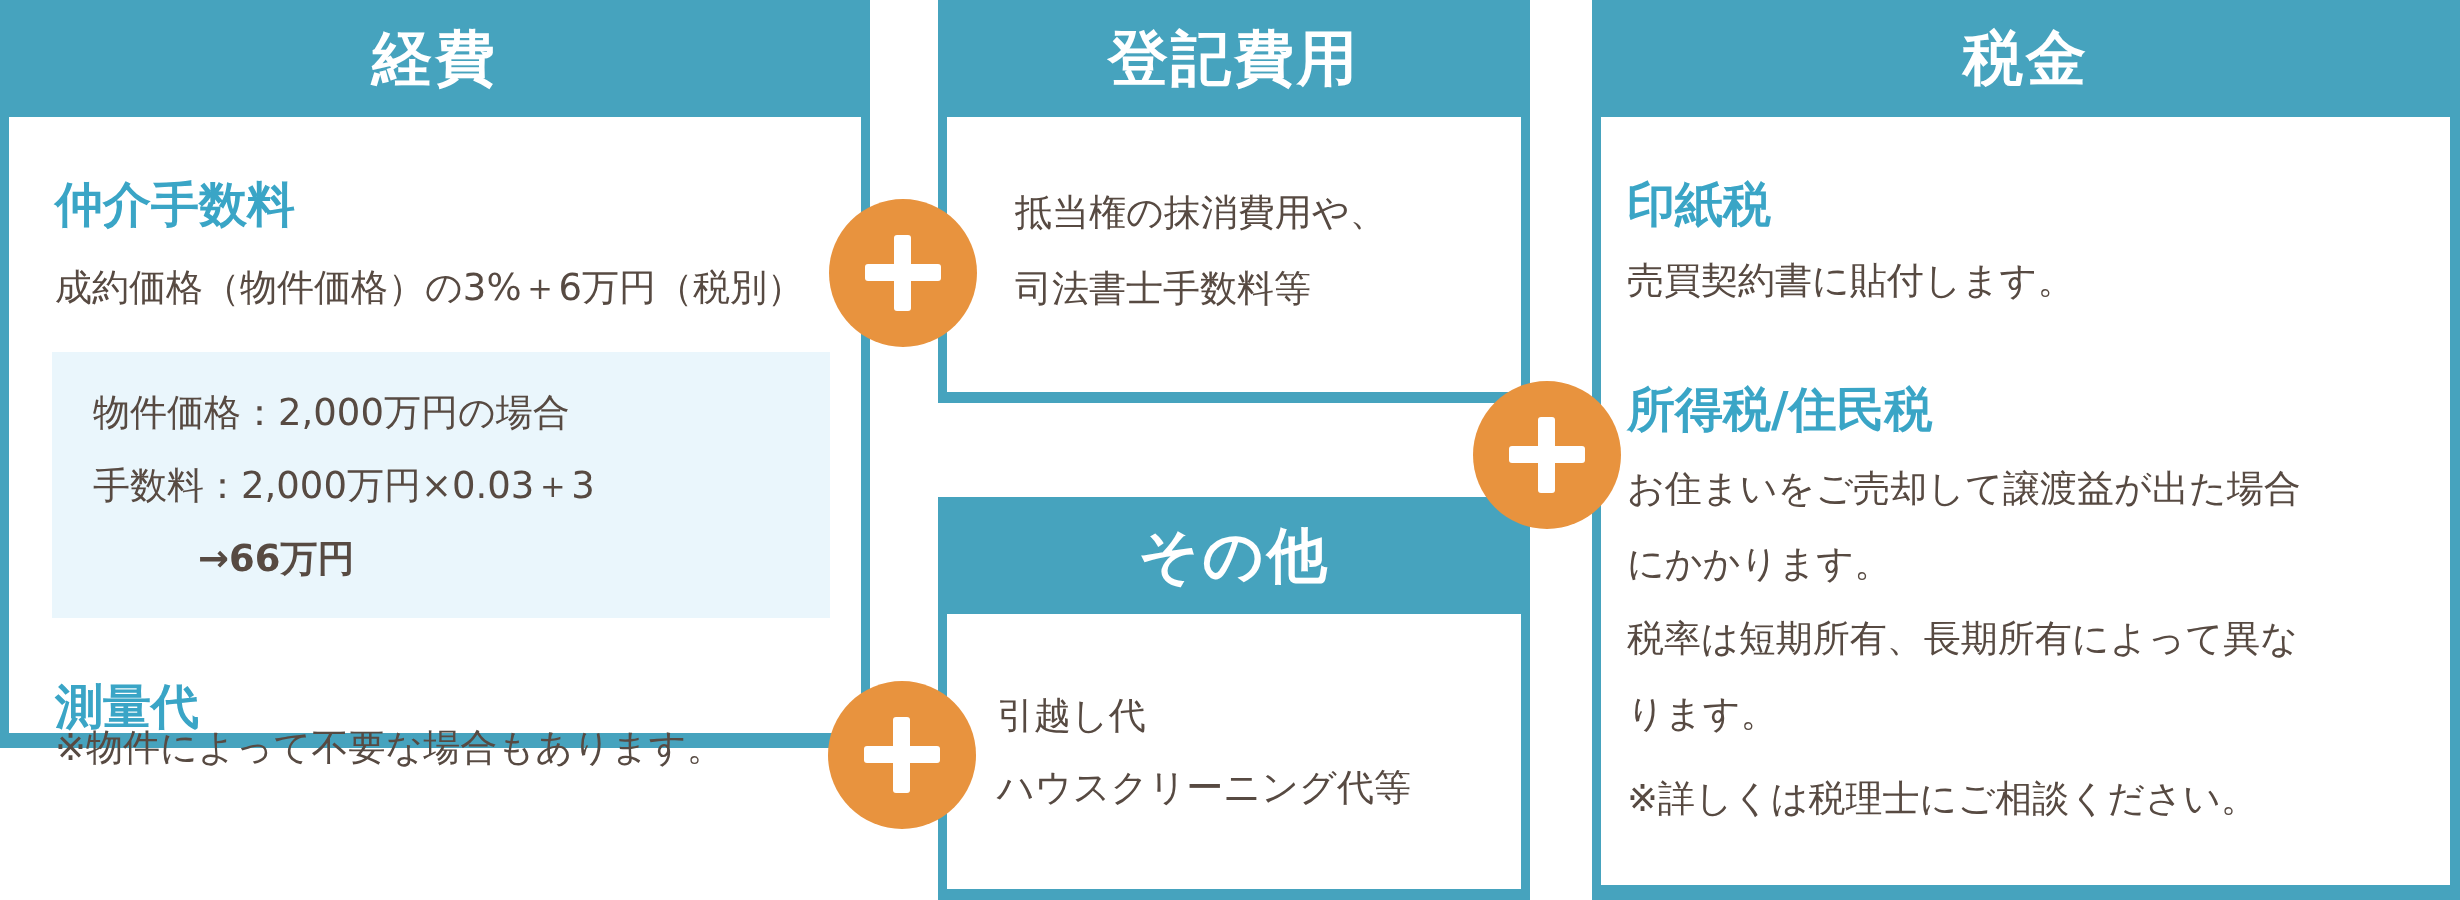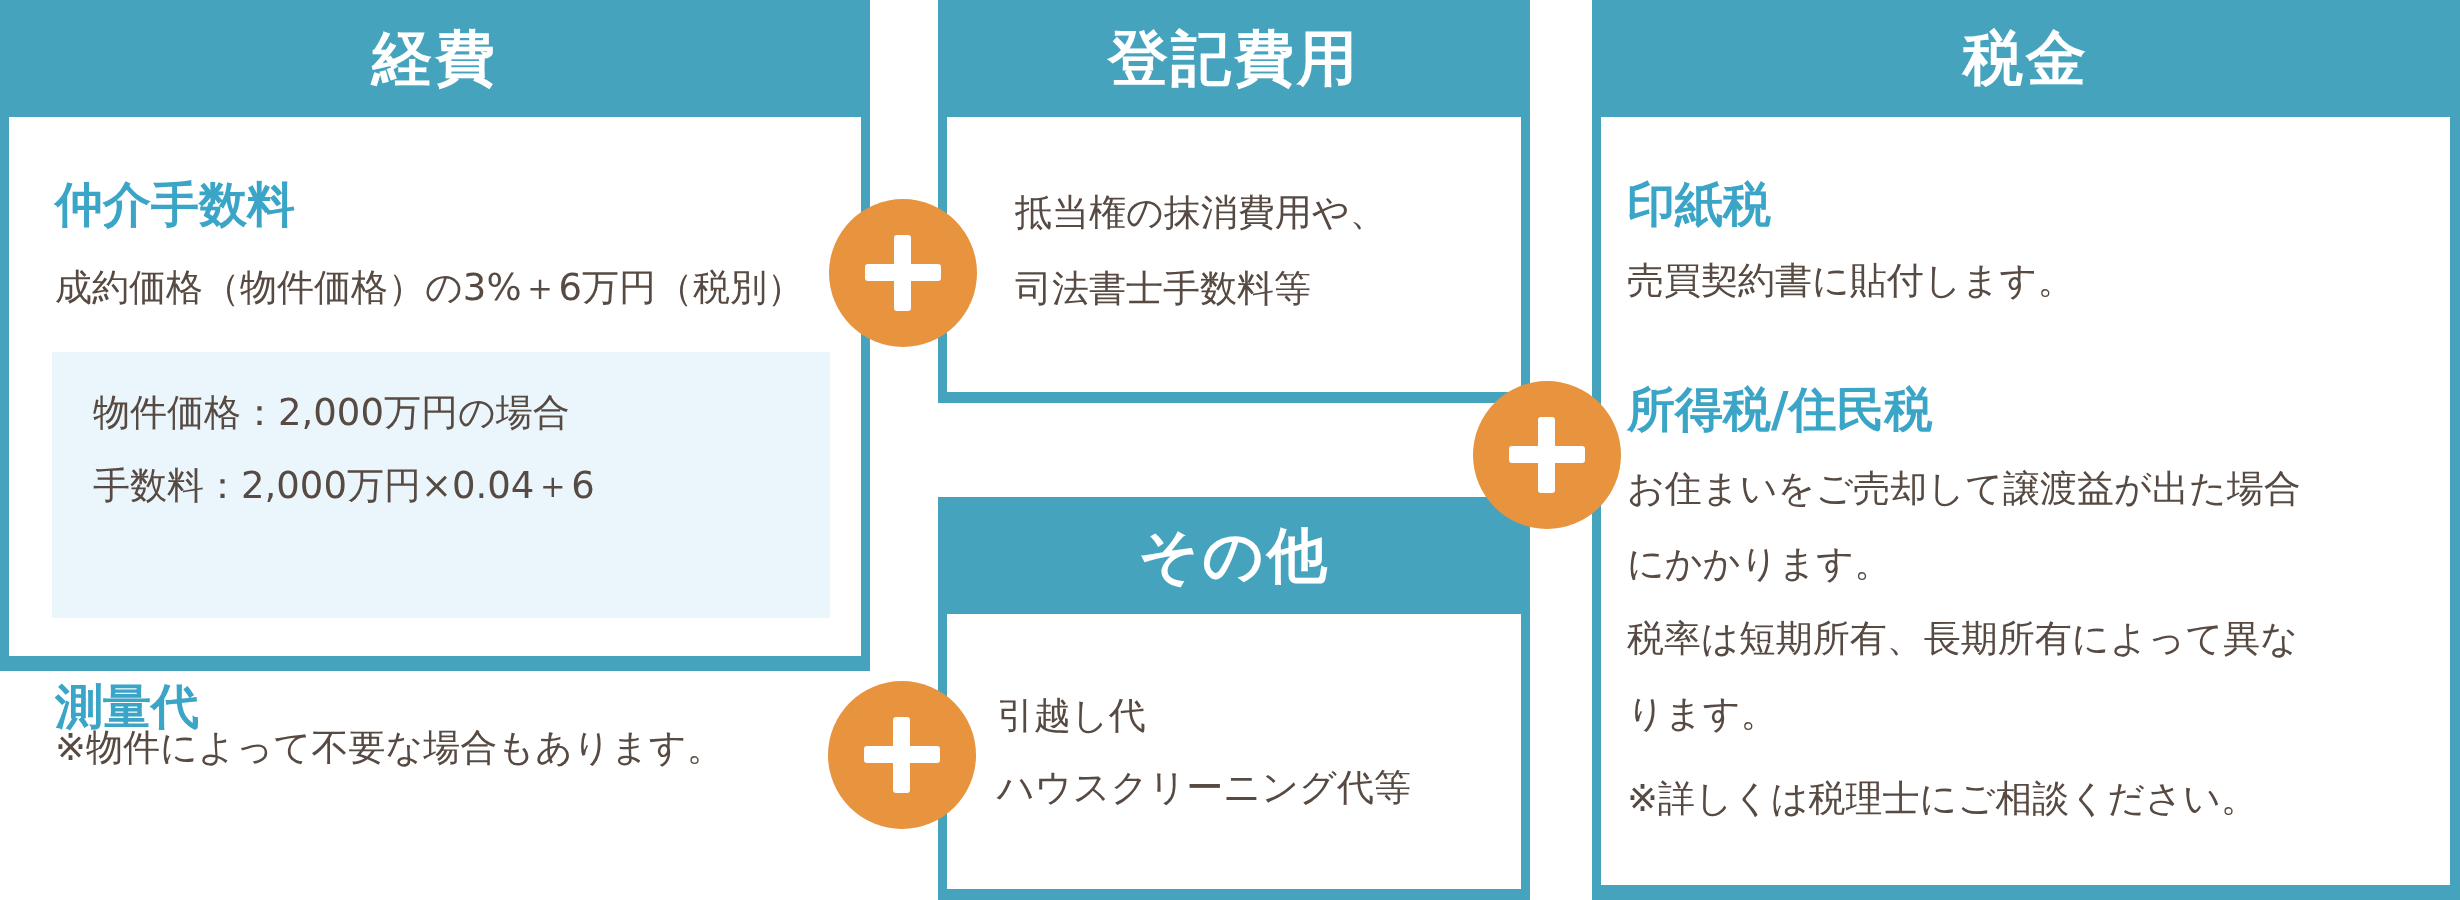--- a/index.html
+++ b/index.html
@@ -27,21 +27,21 @@
     position:absolute;margin:0;font-size:48px;font-weight:bold;
     color:var(--heading-teal);line-height:1.15;white-space:nowrap;
   }
   .btext{
     position:absolute;margin:0;font-size:37px;font-weight:normal;
     color:var(--body-text);line-height:1.25;white-space:nowrap;
   }
   .multiline{white-space:pre-line;}
 
   
-  .card-expenses{left:0;top:0;width:870px;height:671px;}
+  .card-expenses{left:0;top:0;width:870px;height:748px;}
   .card-expenses .card-body{left:9px;right:9px;top:117px;bottom:15px;}
   .exp-heading-1{left:46px;top:60px;}
   .exp-formula{left:46px;top:148px;}
   .example-box{
     position:absolute;left:43px;top:235px;width:778px;height:266px;
     background:var(--example-box-bg);box-sizing:border-box;
     padding:24px 0 0 25px;
   }
   .example-box .ex-line{
     font-size:37px;color:var(--body-text);line-height:73px;white-space:nowrap;margin-left:16px;
@@ -85,21 +85,22 @@
 
 <div class="canvas">
 
   <section class="card card-expenses">
     <div class="card-title">経費</div>
     <div class="card-body">
       <h3 class="sec-heading exp-heading-1">仲介手数料</h3>
       <p class="btext exp-formula">成約価格（物件価格）の3%＋6万円（税別）</p>
       <div class="example-box">
         <div class="ex-line">物件価格：2,000万円の場合</div>
-        <div class="ex-line">手数料：2,000万円×0.04＋6</div>
+        <div class="ex-line">手数料：2,000万円×0.03＋3</div>
+        <div class="ex-line ex-result">→66万円</div>
       </div>
       <h3 class="sec-heading exp-heading-2">測量代</h3>
       <p class="btext exp-note">※物件によって不要な場合もあります。</p>
     </div>
   </section>
 
   <section class="card card-registration">
     <div class="card-title">登記費用</div>
     <div class="card-body">
       <p class="btext multiline reg-body">抵当権の抹消費用や、

